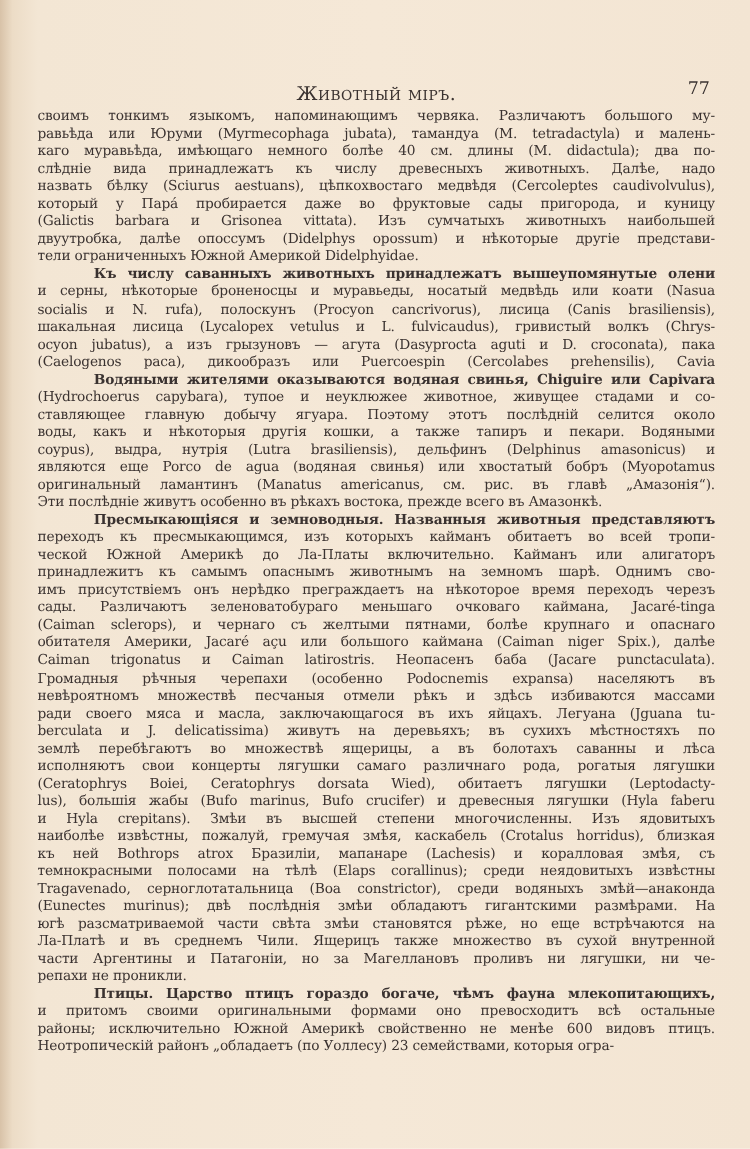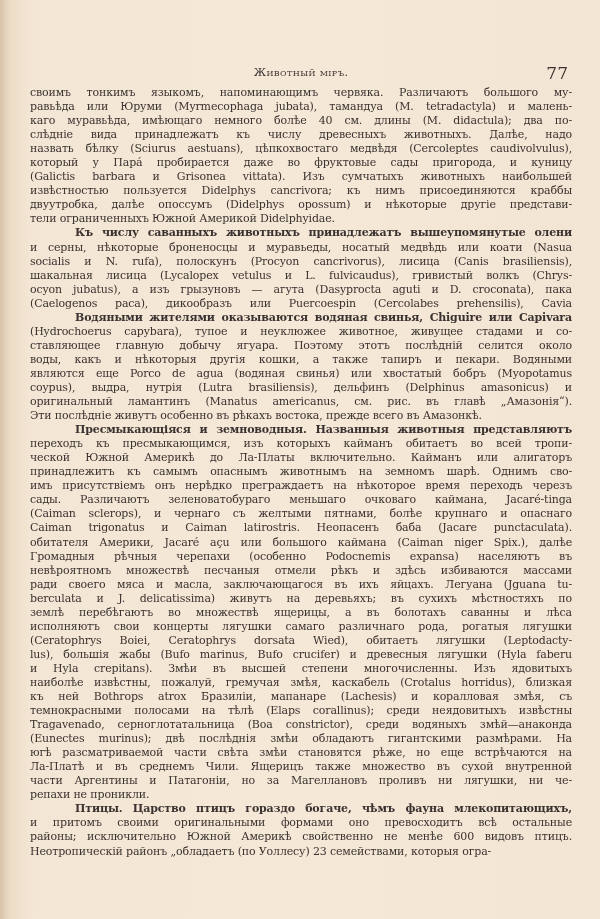--- a/index.html
+++ b/index.html
@@ -9,24 +9,24 @@
     font-family: "DejaVu Serif", "Liberation Serif", serif;
     color:#3a3230;
     position:relative;
   }
   .page { position:absolute; left:30px; top:0; width:542px; }
   .header {
     position:absolute; top:66px; left:0; width:542px; height:16px;
   }
   .running-head {
     position:absolute; left:0; width:542px; text-align:center;
-    font-size:11px; letter-spacing:0.4px; font-variant: small-caps;
+    font-size:15px; letter-spacing:0.4px; font-variant: small-caps;
   }
   .page-number {
-    position:absolute; right:4px; top:-3px; font-size:17px;
+    position:absolute; right:4px; top:-3px; font-size:14px;
   }
   .body { position:absolute; top:86px; left:0; width:542px; }
   .line {
     height:14.05px; line-height:14.05px; font-size:11px;
     white-space:nowrap; text-align:justify; text-align-last:justify;
     letter-spacing:-0.15px;
   }
   .line.last { text-align-last:left; }
   .line.indent { padding-left:45px;font-weight:bold; }
 </style>
@@ -40,52 +40,51 @@
   </div>
   <div class="body" id="body">
       <div>
         <div class="line">своимъ тонкимъ языкомъ, напоминающимъ червяка. Различаютъ большого му-</div>
         <div class="line">равьѣда или Юруми (Myrmecophaga jubata), тамандуа (M. tetradactyla) и малень-</div>
         <div class="line">каго муравьѣда, имѣющаго немного болѣе 40 см. длины (M. didactula); два по-</div>
         <div class="line">слѣдніе вида принадлежатъ къ числу древесныхъ животныхъ. Далѣе, надо</div>
         <div class="line">назвать бѣлку (Sciurus aestuans), цѣпкохвостаго медвѣдя (Cercoleptes caudivolvulus),</div>
         <div class="line">который у Пара́ пробирается даже во фруктовые сады пригорода, и куницу</div>
         <div class="line">(Galictis barbara и Grisonea vittata). Изъ сумчатыхъ животныхъ наибольшей</div>
-        <div class="line">извѣстностью пользуется Didelphys cancrivora; къ нимъ присоединяются краббы</div>
         <div class="line">двуутробка, далѣе опоссумъ (Didelphys opossum) и нѣкоторые другіе представи-</div>
         <div class="line last">тели ограниченныхъ Южной Америкой Didelphyidae.</div>
       </div>
       <div>
         <div class="line indent">Къ числу саванныхъ животныхъ принадлежатъ вышеупомянутые олени</div>
         <div class="line">и серны, нѣкоторые броненосцы и муравьеды, носатый медвѣдь или коати (Nasua</div>
         <div class="line">socialis и N. rufa), полоскунъ (Procyon cancrivorus), лисица (Canis brasiliensis),</div>
         <div class="line">шакальная лисица (Lycalopex vetulus и L. fulvicaudus), гривистый волкъ (Chrys-</div>
         <div class="line">ocyon jubatus), а изъ грызуновъ — агута (Dasyprocta aguti и D. croconata), пака</div>
         <div class="line">(Caelogenos paca), дикообразъ или Puercoespin (Cercolabes prehensilis), Cavia</div>
       </div>
       <div>
         <div class="line indent">Водяными жителями оказываются водяная свинья, Chiguire или Capivara</div>
         <div class="line">(Hydrochoerus capybara), тупое и неуклюжее животное, живущее стадами и со-</div>
         <div class="line">ставляющее главную добычу ягуара. Поэтому этотъ послѣдній селится около</div>
         <div class="line">воды, какъ и нѣкоторыя другія кошки, а также тапиръ и пекари. Водяными</div>
+        <div class="line">coypus), выдра, нутрія (Lutra brasiliensis), дельфинъ (Delphinus amasonicus) и</div>
         <div class="line">являются еще Porco de agua (водяная свинья) или хвостатый бобръ (Myopotamus</div>
-        <div class="line">coypus), выдра, нутрія (Lutra brasiliensis), дельфинъ (Delphinus amasonicus) и</div>
         <div class="line">оригинальный ламантинъ (Manatus americanus, см. рис. въ главѣ „Амазонія“).</div>
         <div class="line last">Эти послѣдніе живутъ особенно въ рѣкахъ востока, прежде всего въ Амазонкѣ.</div>
       </div>
       <div>
         <div class="line indent"><b>Пресмыкающіяся и земноводныя.</b> <span>Названныя животныя представляютъ</span></div>
         <div class="line">переходъ къ пресмыкающимся, изъ которыхъ кайманъ обитаетъ во всей тропи-</div>
         <div class="line">ческой Южной Америкѣ до Ла-Платы включительно. Кайманъ или алигаторъ</div>
         <div class="line">принадлежитъ къ самымъ опаснымъ животнымъ на земномъ шарѣ. Однимъ сво-</div>
         <div class="line">имъ присутствіемъ онъ нерѣдко преграждаетъ на нѣкоторое время переходъ черезъ</div>
         <div class="line">сады. Различаютъ зеленоватобураго меньшаго очковаго каймана, Jacaré-tinga</div>
         <div class="line">(Caiman sclerops), и чернаго съ желтыми пятнами, болѣе крупнаго и опаснаго</div>
+        <div class="line">обитателя Америки, Jacaré açu или большого каймана (Caiman niger Spix.), далѣе</div>
         <div class="line">Caiman trigonatus и Caiman latirostris. Неопасенъ баба (Jacare punctaculata).</div>
-        <div class="line">обитателя Америки, Jacaré açu или большого каймана (Caiman niger Spix.), далѣе</div>
         <div class="line">Громадныя рѣчныя черепахи (особенно Podocnemis expansa) населяютъ въ</div>
         <div class="line">невѣроятномъ множествѣ песчаныя отмели рѣкъ и здѣсь избиваются массами</div>
         <div class="line">ради своего мяса и масла, заключающагося въ ихъ яйцахъ. Легуана (Jguana tu-</div>
         <div class="line">berculata и J. delicatissima) живутъ на деревьяхъ; въ сухихъ мѣстностяхъ по</div>
         <div class="line">землѣ перебѣгаютъ во множествѣ ящерицы, а въ болотахъ саванны и лѣса</div>
         <div class="line">исполняютъ свои концерты лягушки самаго различнаго рода, рогатыя лягушки</div>
         <div class="line">(Ceratophrys Boiei, Ceratophrys dorsata Wied), обитаетъ лягушки (Leptodacty-</div>
         <div class="line">lus), большія жабы (Bufo marinus, Bufo crucifer) и древесныя лягушки (Hyla faberu</div>
         <div class="line">и Hyla crepitans). Змѣи въ высшей степени многочисленны. Изъ ядовитыхъ</div>
         <div class="line">наиболѣе извѣстны, пожалуй, гремучая змѣя, каскабель (Crotalus horridus), близкая</div>

